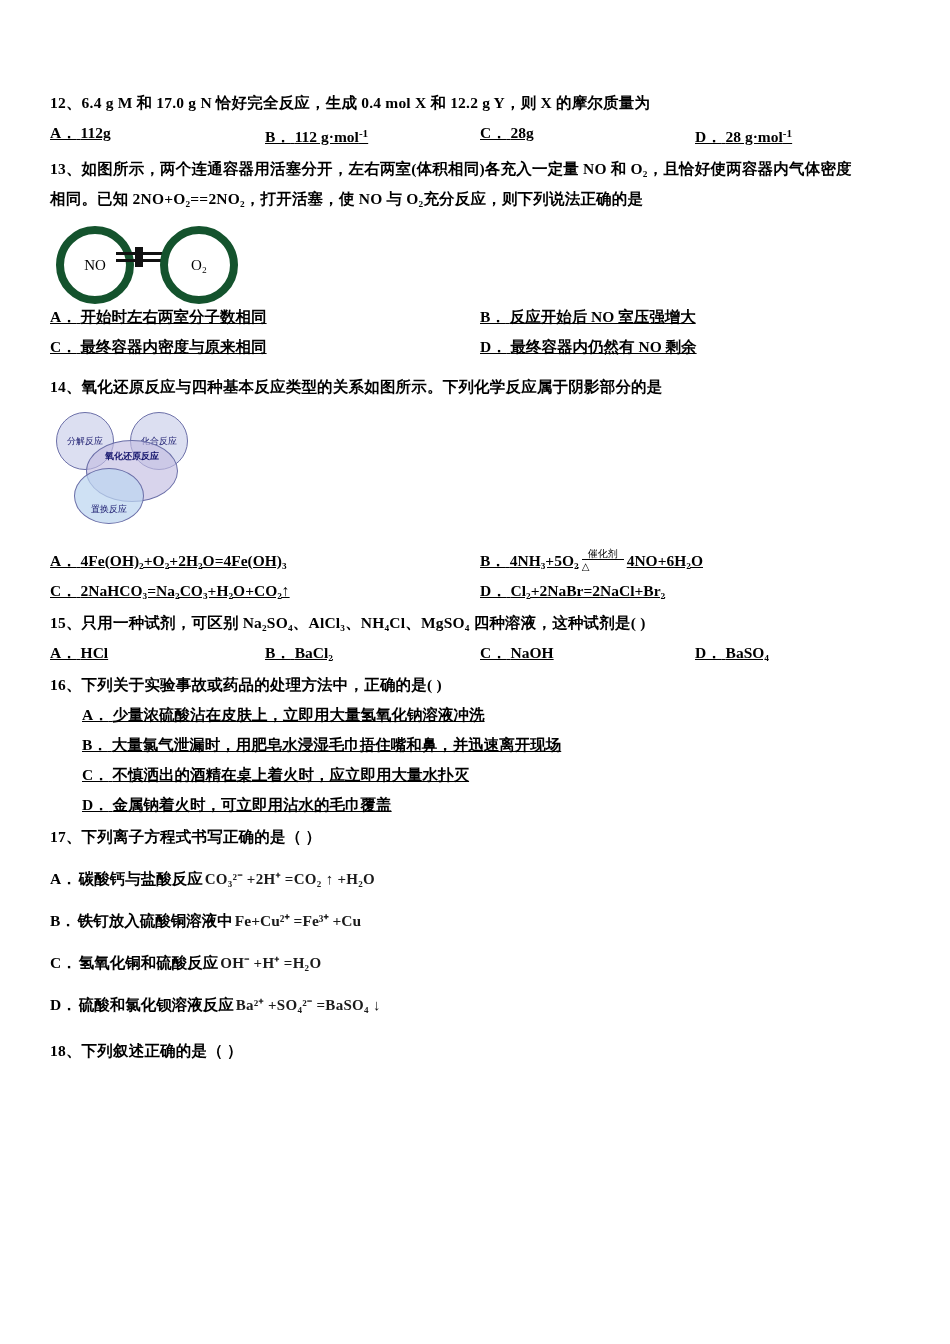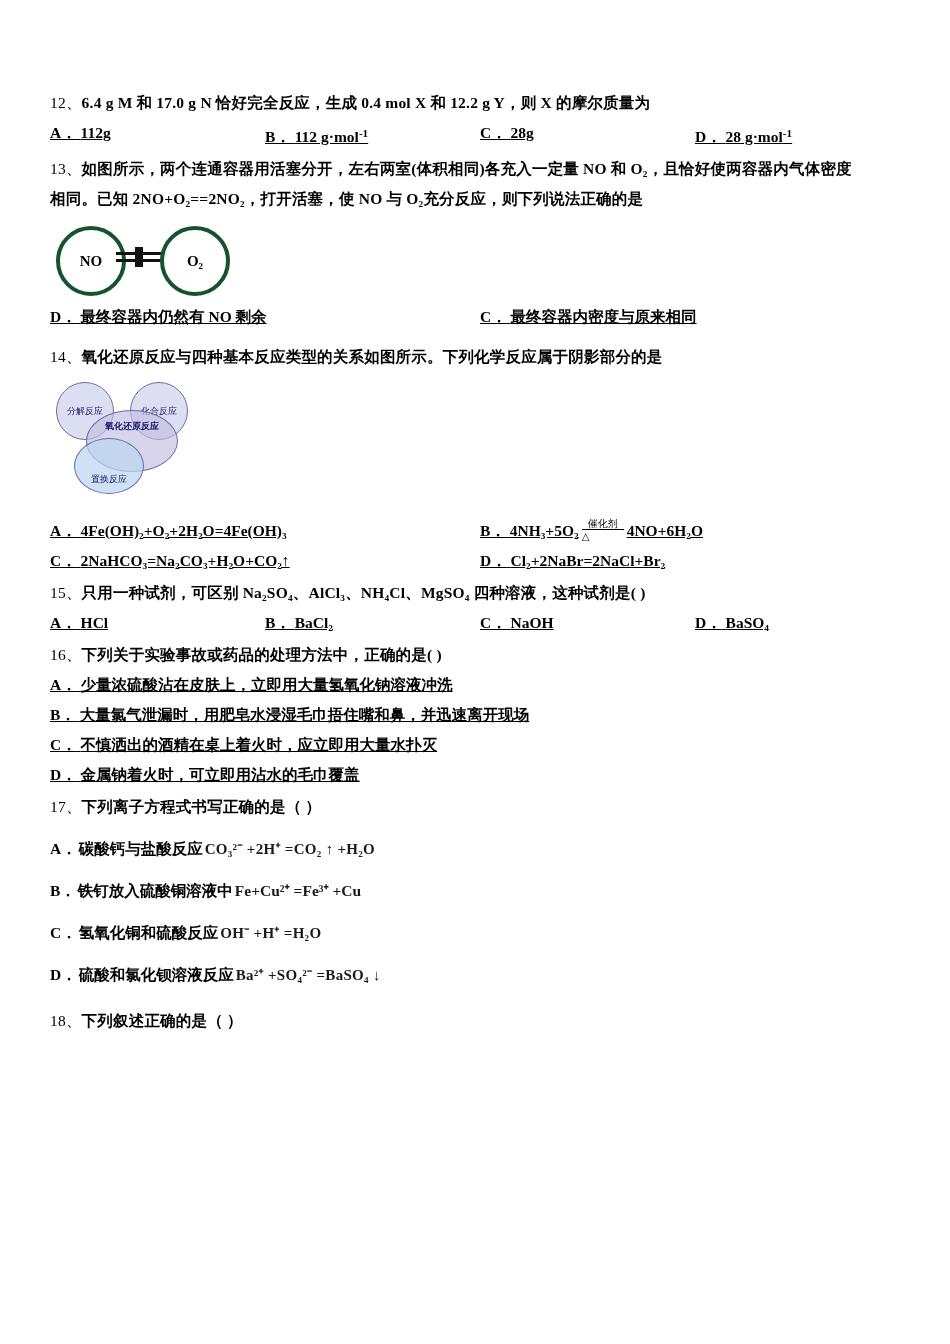--- a/index.html
+++ b/index.html
@@ -31,56 +31,56 @@
   .q {
     margin-bottom: 2px;
   }
   .qline {
     font-size: 15.5px;
     line-height: 30px;
     font-weight: bold;
     letter-spacing: 0.2px;
   }
   .num {
-    font-weight: normal;
+    font-weight: bold;
   }
   .opts {
     display: flex;
     font-size: 15.5px;
     line-height: 30px;
     font-weight: bold;
   }
   .opt {
     white-space: nowrap;
     text-decoration: underline;
   }
   .w25 { width: 25%; }
   .w50 { width: 50%; }
-  .w100 { width: 100%; }
+  .w100 { width: 100%; margin-left: 32px; }
   sup { font-size: 0.72em; vertical-align: 0.45em; }
 
   
   .fig13 {
     margin: 8px 0 6px 2px;
     width: 178px;
     height: 74px;
     position: relative;
   }
   .flask {
     position: absolute;
     width: 62px;
     height: 62px;
-    border: 4px solid #14532d;
+    border: 8px solid #14532d;
     border-radius: 50%;
     top: 4px;
     display: flex;
     align-items: center;
     justify-content: center;
     font-size: 15px;
-    font-weight: bold;
+    font-weight: normal;
     font-family: "Liberation Serif", serif;
   }
   .flask.left { left: 4px; }
   .flask.right { left: 108px; }
   .tube {
     position: absolute;
     left: 64px;
     top: 30px;
     width: 46px;
     height: 10px;
@@ -222,24 +222,32 @@
 
       <div class="fig13">
         <div class="flask left">NO</div>
         <div class="tube"></div>
         <div class="valve"></div>
         <div class="flask right">O₂</div>
       </div>
 
       <div class="opts">
         <div class="opt w50">
+          <span>A．</span>&nbsp;<span>开始时左右两室分子数相同</span>
+        </div>
+        <div class="opt w50">
+          <span>B．</span>&nbsp;<span>反应开始后 NO 室压强增大</span>
+        </div>
+      </div>
+      <div class="opts">
+        <div class="opt w50">
+          <span>C．</span>&nbsp;<span>最终容器内密度与原来相同</span>
+        </div>
+        <div class="opt w50">
           <span>D．</span>&nbsp;<span>最终容器内仍然有 NO 剩余</span>
-        </div>
-        <div class="opt w50">
-          <span>C．</span>&nbsp;<span>最终容器内密度与原来相同</span>
         </div>
       </div>
     </div>
 
     <div class="spacer8"></div>
 
     <div class="q">
       <div class="qline">
         <span class="num">14、</span><span>氧化还原反应与四种基本反应类型的关系如图所示。下列化学反应属于阴影部分的是</span>
       </div>

